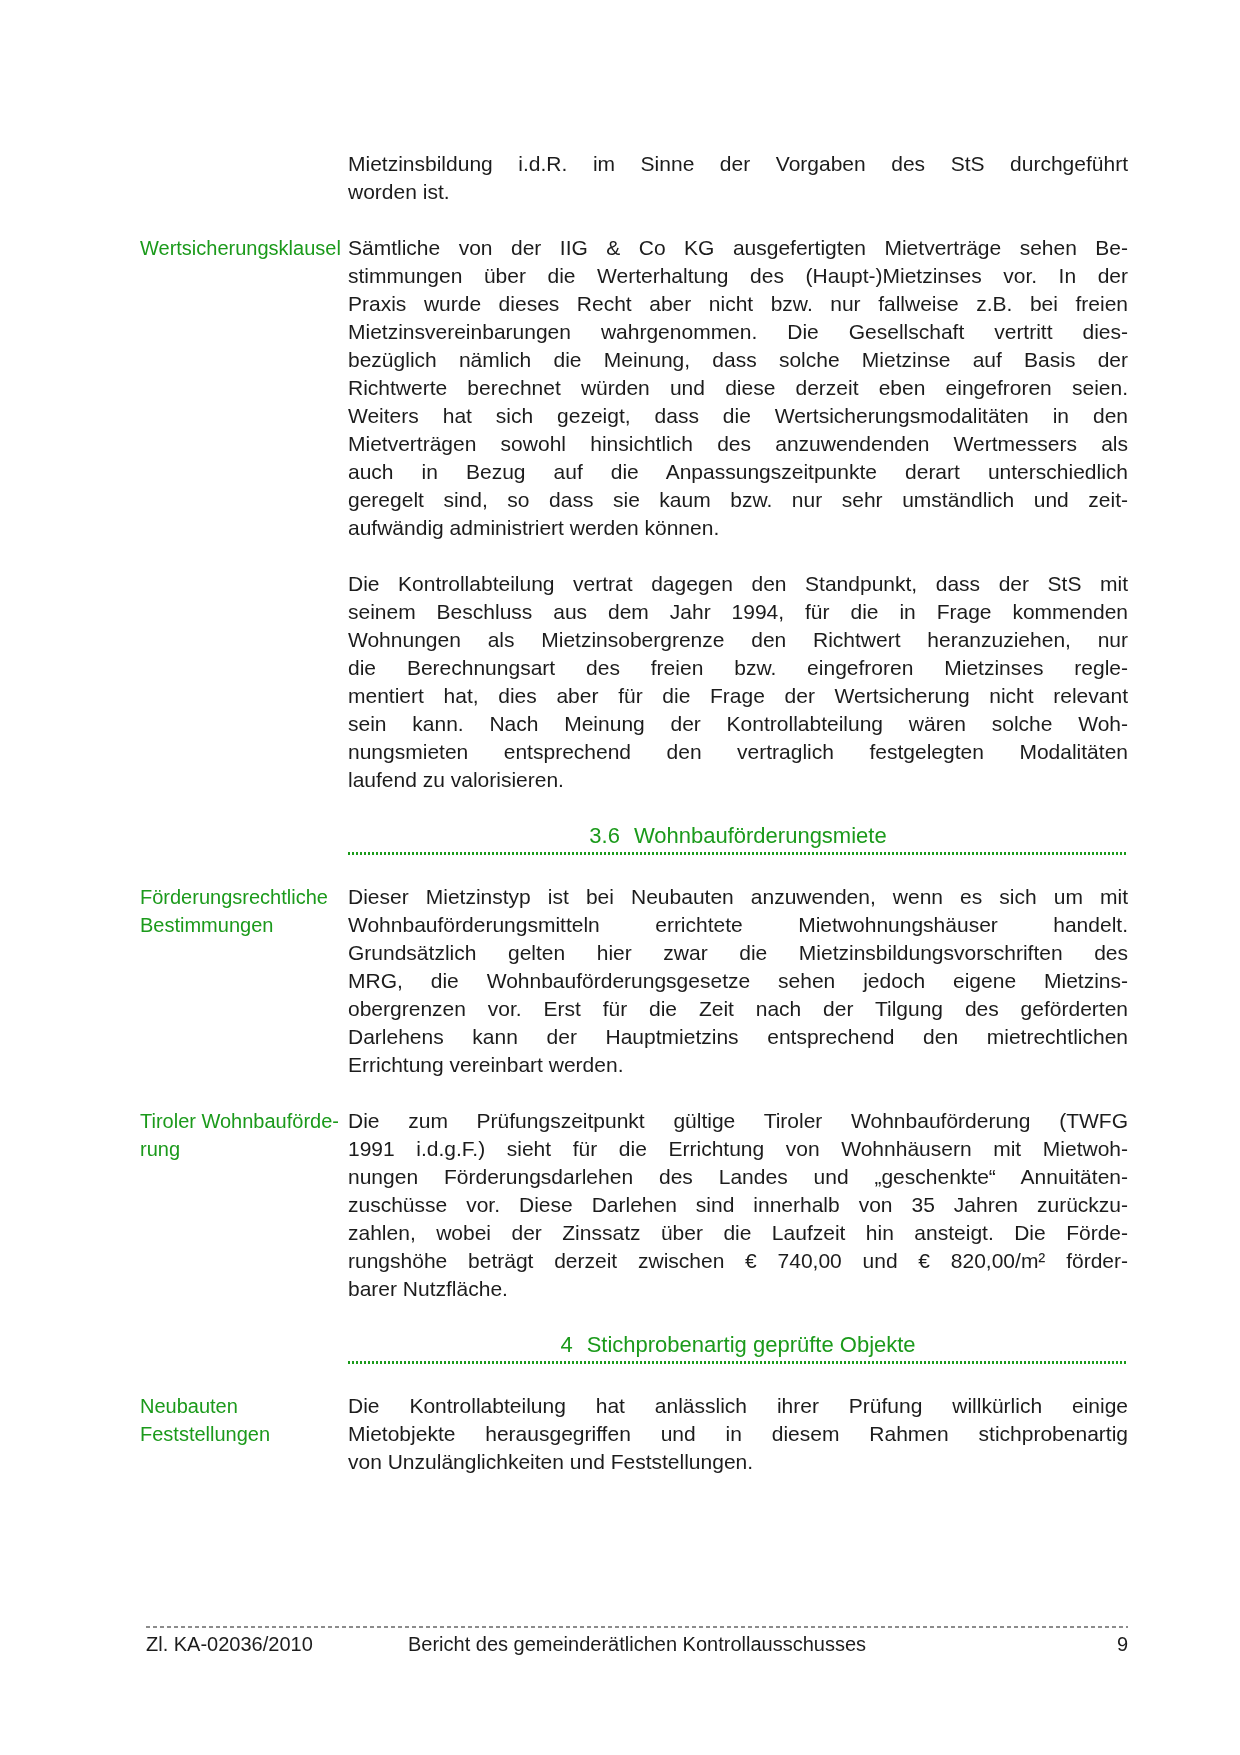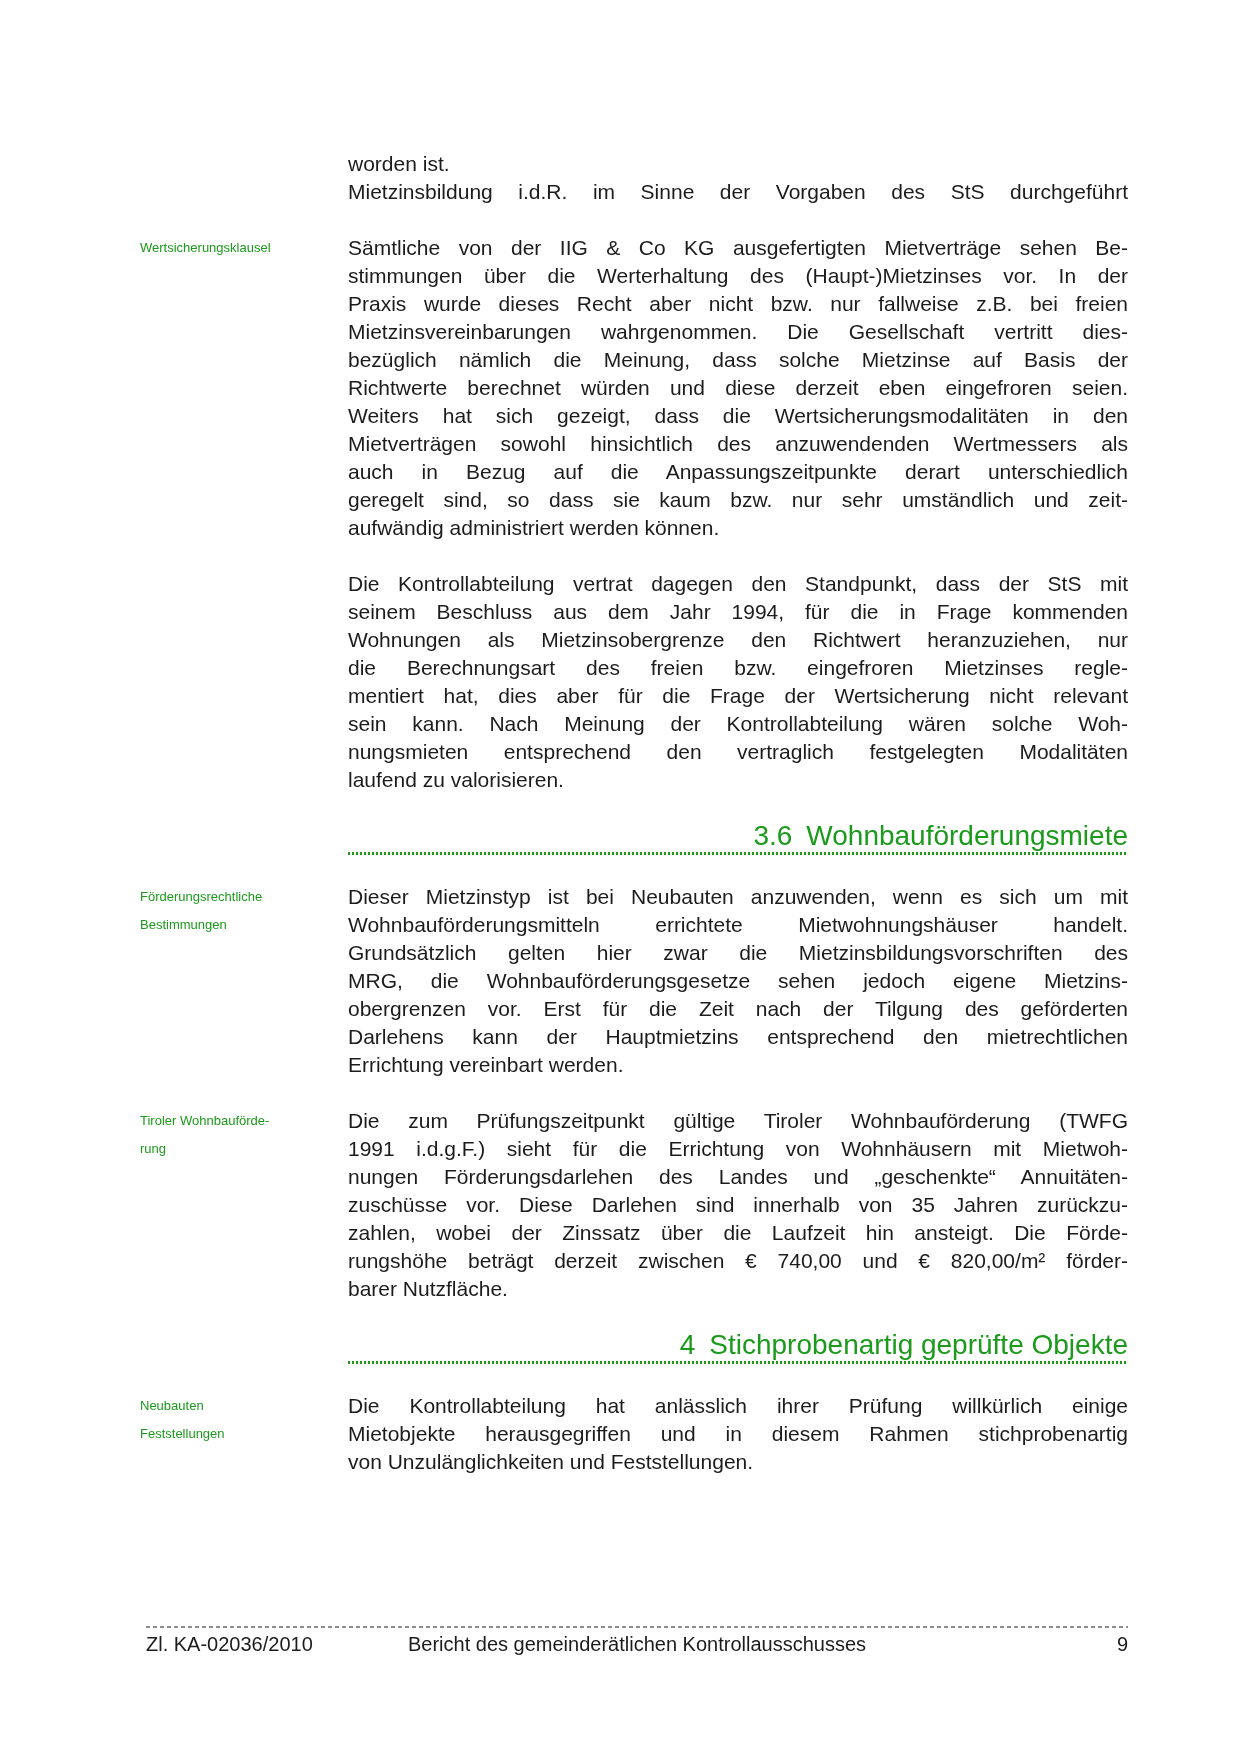--- a/index.html
+++ b/index.html
@@ -22,42 +22,42 @@
   }
 
   .row {
     display: grid;
     grid-template-columns: 208px 1fr;
     margin-bottom: 28px;
   }
 
   .label-col {
     color: var(--green, #1b9a1b);
-    font-size: 13px;
+    font-size: 20px;
     line-height: 28px;
   }
   .label-line { white-space: nowrap; }
 
   .body-col {
     font-size: 21px;
     line-height: 28px;
     color: var(--text, #1c1c1c);
   }
 
   .line { width: 100%; }
   .line.j {
     text-align: justify;
     text-align-last: justify;
     -moz-text-align-last: justify;
   }
 
   .heading-line {
-    text-align: right;
+    text-align: center;
     color: var(--green, #1b9a1b);
-    font-size: 28px;
+    font-size: 22px;
     line-height: 28px;
   }
   .hnum { margin-right: 14px; }
   .hrule {
     margin-top: 2px;
     height: 3px;
     background: repeating-linear-gradient(90deg,
       var(--green, #1b9a1b) 0 2px, transparent 2px 4px);
   }
 
@@ -86,22 +86,22 @@
 </style>
 </head>
 <body>
 
 <div class="page">
 
   <main class="content" id="doc-content">
       <div class="row">
         <div class="label-col"></div>
         <div class="body-col">
+          <div class="line j">Mietzinsbildung i.d.R. im Sinne der Vorgaben des StS durchgeführt</div>
           <div class="line">worden ist.</div>
-          <div class="line j">Mietzinsbildung i.d.R. im Sinne der Vorgaben des StS durchgeführt</div>
         </div>
       </div>
       <div class="row">
         <div class="label-col">
           <div class="label-line">Wertsicherungsklausel</div>
         </div>
         <div class="body-col">
           <div class="line j">Sämtliche von der IIG &amp; Co KG ausgefertigten Mietverträge sehen Be-</div>
           <div class="line j">stimmungen über die Werterhaltung des (Haupt-)Mietzinses vor. In der</div>
           <div class="line j">Praxis wurde dieses Recht aber nicht bzw. nur fallweise z.B. bei freien</div>

